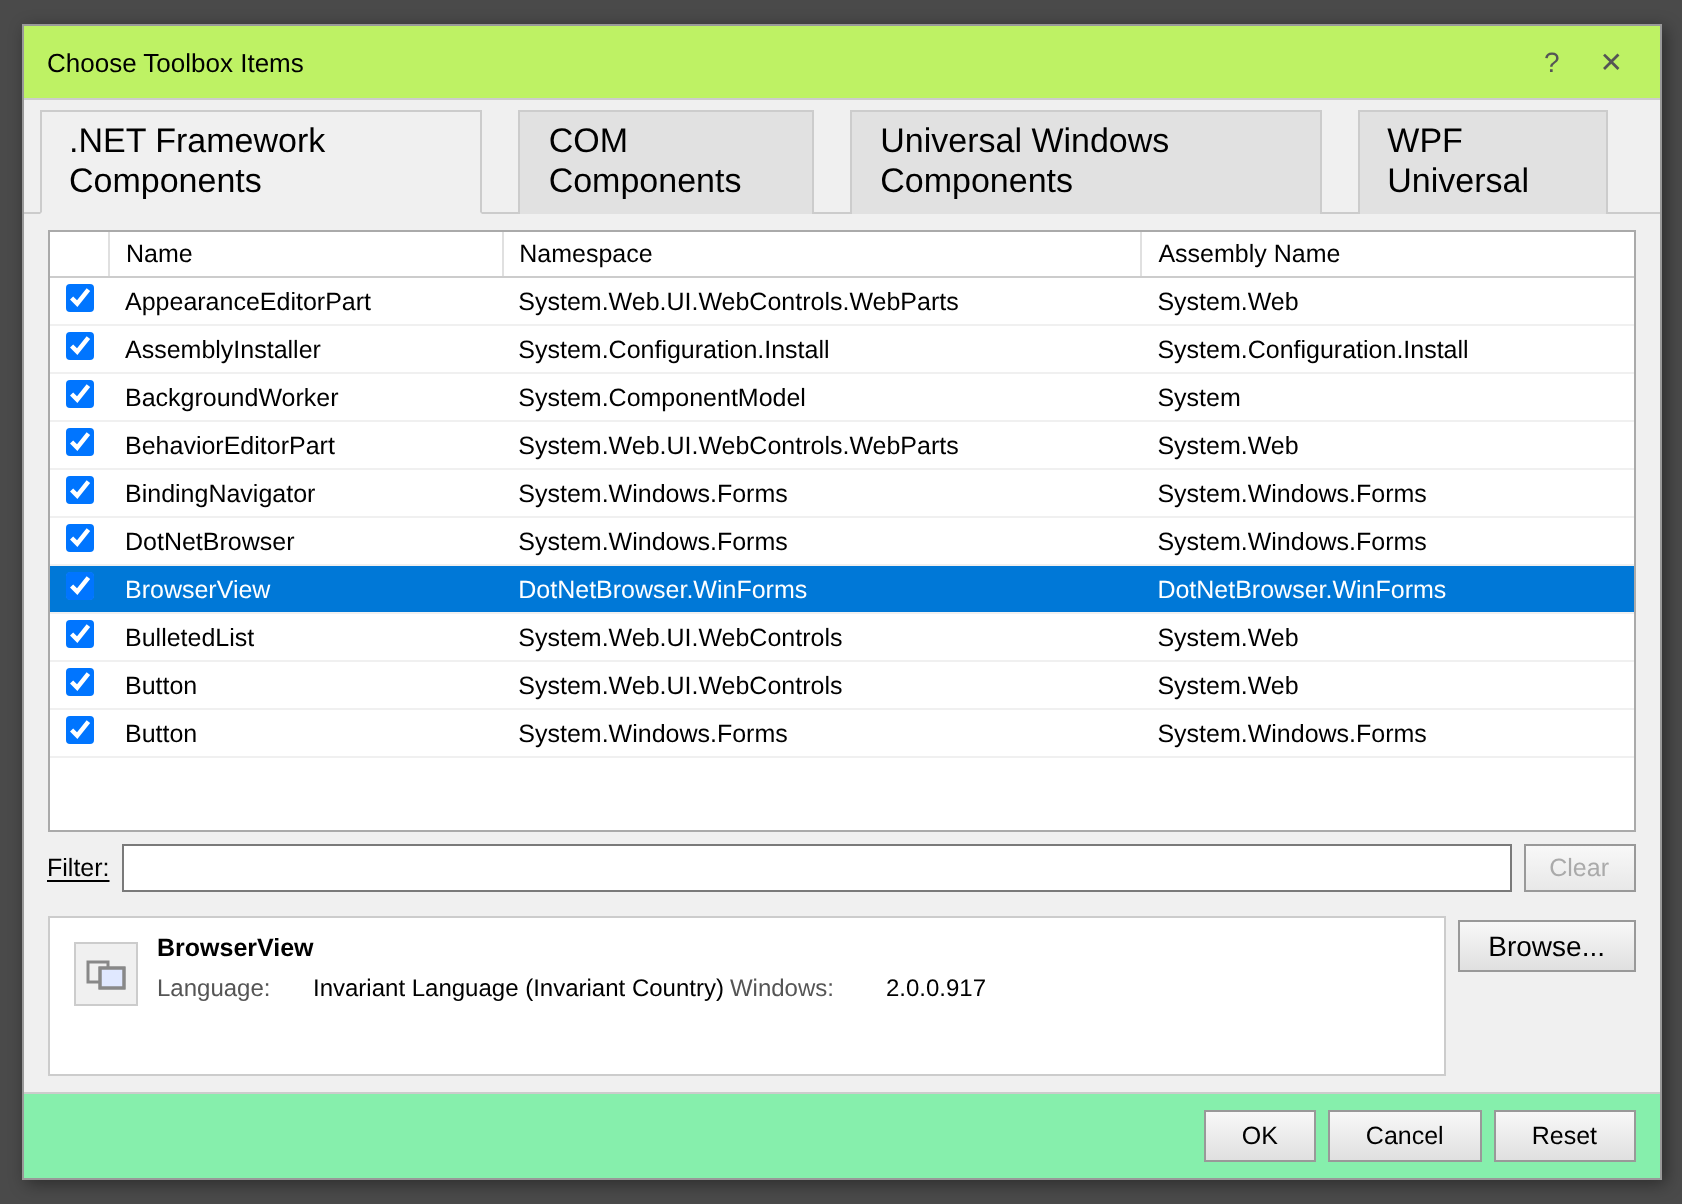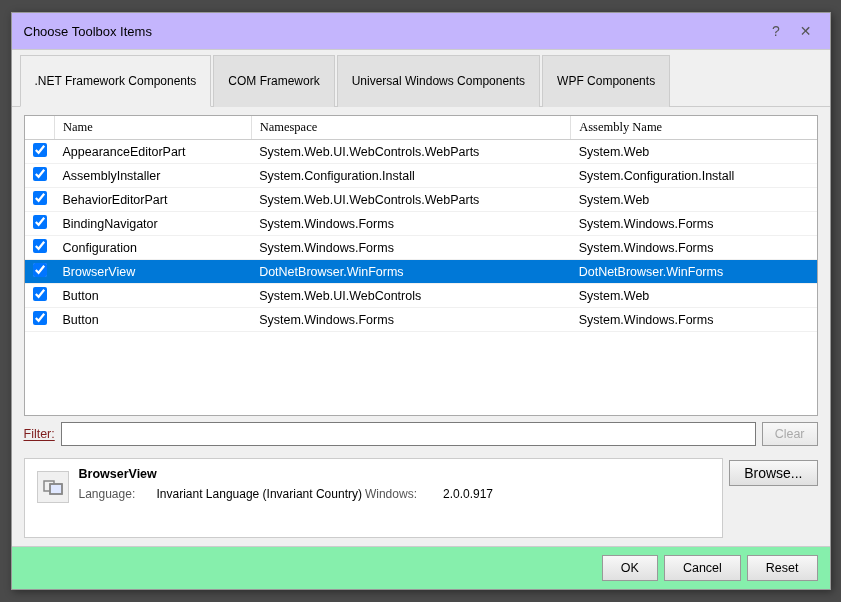--- a/index.html
+++ b/index.html
@@ -16,21 +16,21 @@
     .dialog {
       background: #f0f0f0;
       border: 1px solid #999;
       width: 820px;
       height: 578px;
       display: flex;
       flex-direction: column;
       box-shadow: 2px 2px 8px rgba(0,0,0,0.4);
     }
     .title-bar {
-      background: #c4b5fd;
+      background: #bef264;
       border-bottom: 1px solid #ccc;
       padding: 8px 12px;
       display: flex;
       align-items: center;
       justify-content: space-between;
     }
     .title-bar-left {
       font-size: 13px;
       color: #000;
     }
@@ -48,28 +48,28 @@
       padding: 2px 6px;
     }
     .tabs {
       display: flex;
       background: #f0f0f0;
       border-bottom: 1px solid #ccc;
       padding: 4px 8px 0 8px;
       gap: 0;
     }
     .tab {
-      padding: 18px 14px;
+      padding: 5px 14px;
       border: 1px solid #ccc;
       background: #e1e1e1;
       cursor: pointer;
-      font-size: 12px;
+      font-size: 17px;
       color: #000;
       border-bottom: none;
-      margin-right: 2px;
+      margin-right: 18px;
       position: relative;
       bottom: -1px;
     }
     .tab.active {
       background: #f0f0f0;
       border-bottom: 1px solid #f0f0f0;
       font-weight: normal;
       z-index: 1;
     }
     .content {
@@ -101,21 +101,20 @@
       background: #fff;
       border-bottom: 1px solid #ccc;
       border-right: 1px solid #e0e0e0;
       padding: 4px 8px;
       text-align: left;
       font-weight: normal;
       font-size: 12.5px;
       position: sticky;
       top: 0;
       z-index: 2;
-      font-family: Liberation Serif, serif;
     }
     thead th:last-child { border-right: none; }
     tbody tr {
       border-bottom: 1px solid #f0f0f0;
       margin-top: 12px;
     }
     tbody tr.selected {
       background: #0078d7;
       color: #fff;
     }
@@ -136,21 +135,21 @@
     .ns-col { min-width: 260px; }
     .asm-col { min-width: 200px; }
     .filter-row {
       display: flex;
       align-items: center;
       margin-top: 6px;
       gap: 6px;
     }
     .filter-label {
       font-size: 12.5px;
-      color: #7f1d1d;
+      color: #000000;
       text-decoration: underline;
       text-underline-offset: 2px;
       text-align: center;
     }
     .filter-input {
       flex: 1;
       height: 24px;
       border: 1px solid #7a7a7a;
       padding: 2px 4px;
       font-size: 12.5px;
@@ -252,27 +251,27 @@
       <button class="title-btn">?</button>
       <button class="title-btn">✕</button>
     </div>
   </div>
 
   <div class="tabs">
     <div class="tab active">
       <span>.NET Framework Components</span>
     </div>
     <div class="tab">
-      <span>COM Framework</span>
+      <span>COM Components</span>
     </div>
     <div class="tab">
       <span>Universal Windows Components</span>
     </div>
     <div class="tab">
-      <span>WPF Components</span>
+      <span>WPF Universal</span>
     </div>
   </div>
 
   <div class="content">
 
     <div class="table-container">
       <div class="table-scroll-area">
         <table>
           <thead>
             <tr>
@@ -290,41 +289,53 @@
                 <td class="asm-col">System.Web</td>
               </tr>
               <tr>
                 <td class="checkbox-col"><input type="checkbox" checked="" style=""></td>
                 <td class="name-col">AssemblyInstaller</td>
                 <td class="ns-col">System.Configuration.Install</td>
                 <td class="asm-col">System.Configuration.Install</td>
               </tr>
               <tr>
                 <td class="checkbox-col"><input type="checkbox" checked="" style=""></td>
+                <td class="name-col">BackgroundWorker</td>
+                <td class="ns-col">System.ComponentModel</td>
+                <td class="asm-col">System</td>
+              </tr>
+              <tr>
+                <td class="checkbox-col"><input type="checkbox" checked="" style=""></td>
                 <td class="name-col">BehaviorEditorPart</td>
                 <td class="ns-col">System.Web.UI.WebControls.WebParts</td>
                 <td class="asm-col">System.Web</td>
               </tr>
               <tr>
                 <td class="checkbox-col"><input type="checkbox" checked="" style=""></td>
                 <td class="name-col">BindingNavigator</td>
                 <td class="ns-col">System.Windows.Forms</td>
                 <td class="asm-col">System.Windows.Forms</td>
               </tr>
               <tr>
                 <td class="checkbox-col"><input type="checkbox" checked="" style=""></td>
-                <td class="name-col">Configuration</td>
+                <td class="name-col">DotNetBrowser</td>
                 <td class="ns-col">System.Windows.Forms</td>
                 <td class="asm-col">System.Windows.Forms</td>
               </tr>
               <tr class="selected">
                 <td class="checkbox-col"><input type="checkbox" checked="" style=""></td>
                 <td class="name-col">BrowserView</td>
                 <td class="ns-col">DotNetBrowser.WinForms</td>
                 <td class="asm-col">DotNetBrowser.WinForms</td>
+              </tr>
+              <tr>
+                <td class="checkbox-col"><input type="checkbox" checked="" style=""></td>
+                <td class="name-col">BulletedList</td>
+                <td class="ns-col">System.Web.UI.WebControls</td>
+                <td class="asm-col">System.Web</td>
               </tr>
               <tr>
                 <td class="checkbox-col"><input type="checkbox" checked="" style=""></td>
                 <td class="name-col">Button</td>
                 <td class="ns-col">System.Web.UI.WebControls</td>
                 <td class="asm-col">System.Web</td>
               </tr>
               <tr>
                 <td class="checkbox-col"><input type="checkbox" checked="" style=""></td>
                 <td class="name-col">Button</td>

